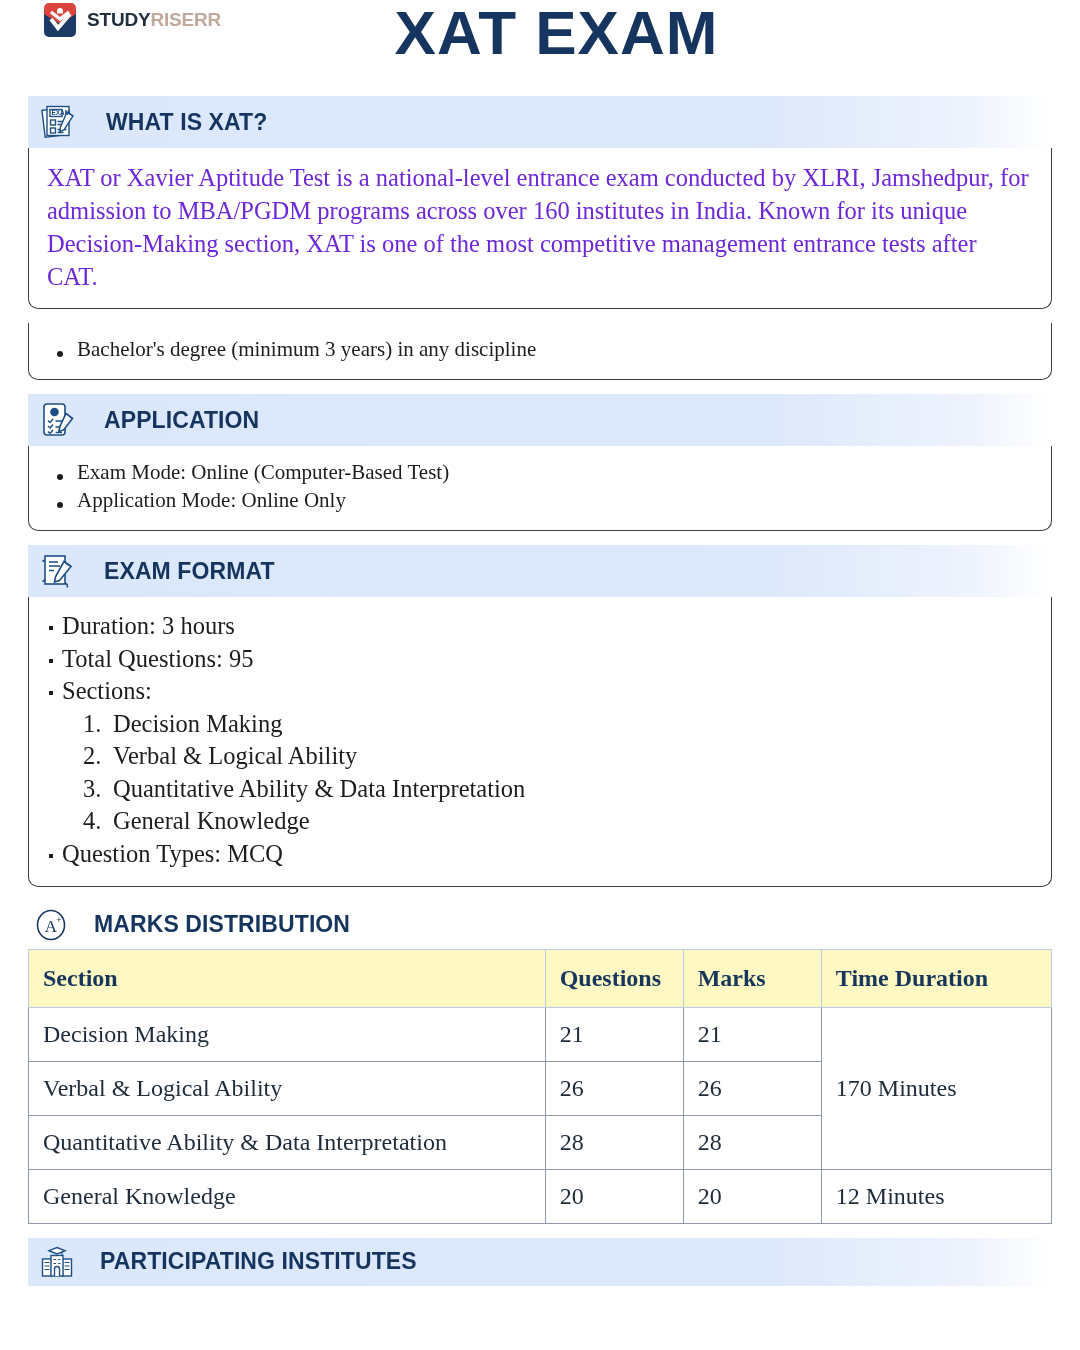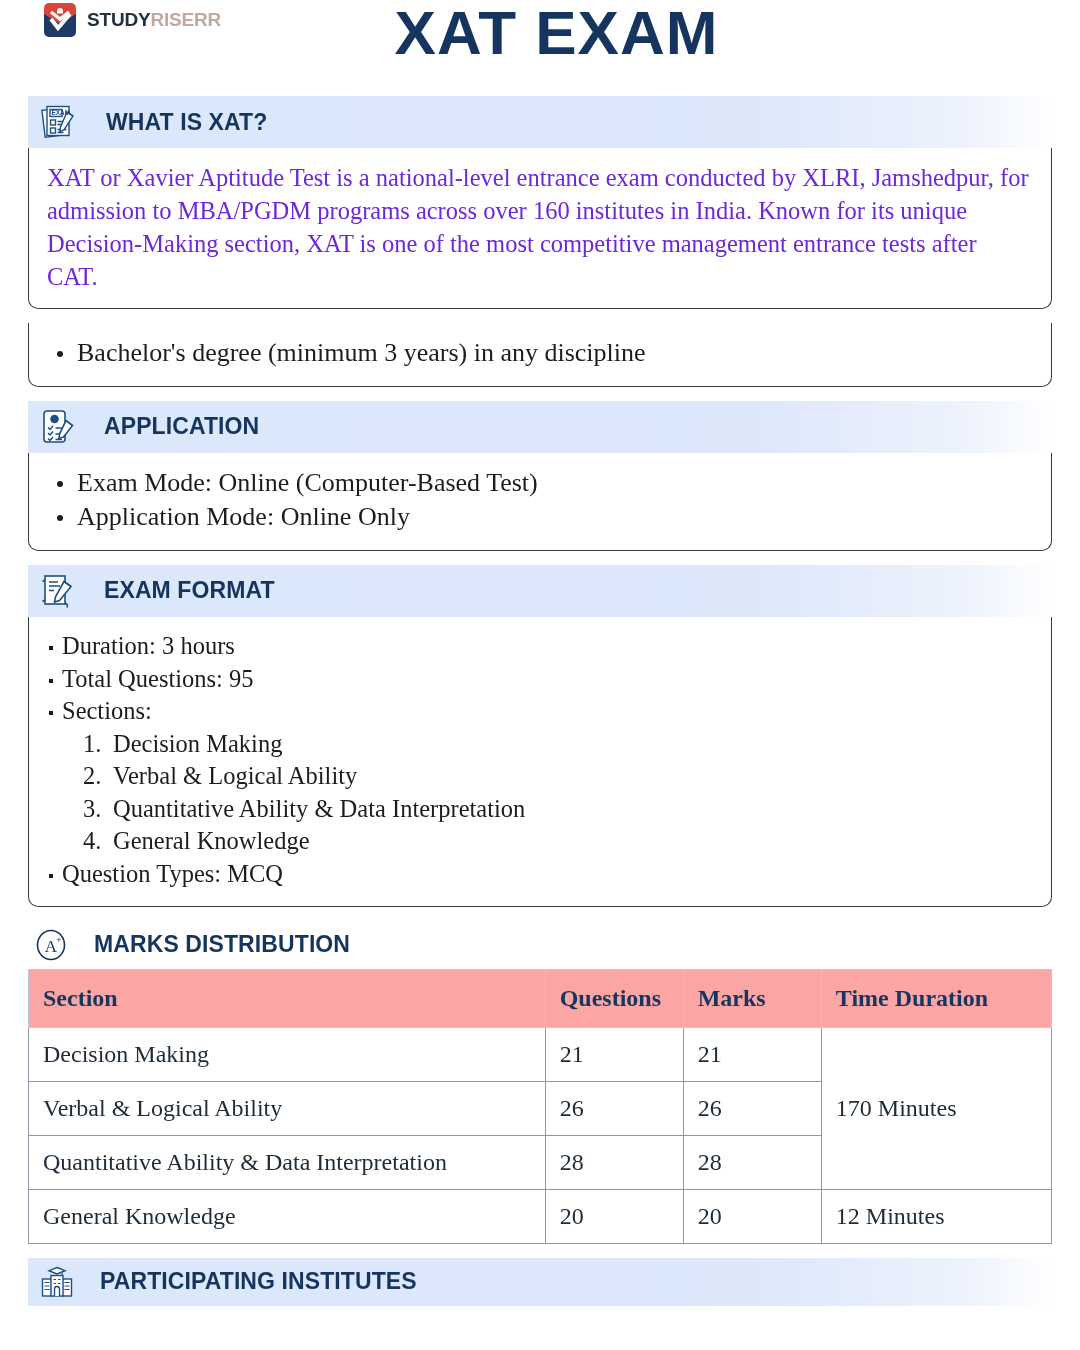--- a/index.html
+++ b/index.html
@@ -105,21 +105,21 @@
     line-height: 1.35;
     color: #6d28d9;
   }
 
   ul.bullets {
     list-style: none;
     margin: 0;
     padding: 0;
   }
   ul.bullets > li {
-    font-size: 26px;
+    font-size: 21px;
     line-height: 1.33;
     color: #1d1d1d;
     padding-left: 30px;
     position: relative;
   }
   ul.bullets > li:before {
     content: "";
     position: absolute;
     left: 10px;
     top: 15px;
@@ -181,21 +181,21 @@
   table.marks th, table.marks td {
     border: 1px solid #8f98a6;
     font-size: 24px;
     color: #17365d;
     text-align: left;
     padding: 13px 12px 13px 14px;
     vertical-align: middle;
     background: #fff;
   }
   table.marks thead th {
-    background: #fca5a5;
+    background: #fef9c3;
     font-weight: bold;
     border-color: #b9cbe6;
     padding-top: 15px;
     padding-bottom: 15px;
   }
   table.marks tbody td { color: #1d2b3a; }
   col.c-sec  { width: 50.5%; }
   col.c-q    { width: 13.5%; }
   col.c-m    { width: 13.5%; }
   col.c-t    { width: 22.5%; }

